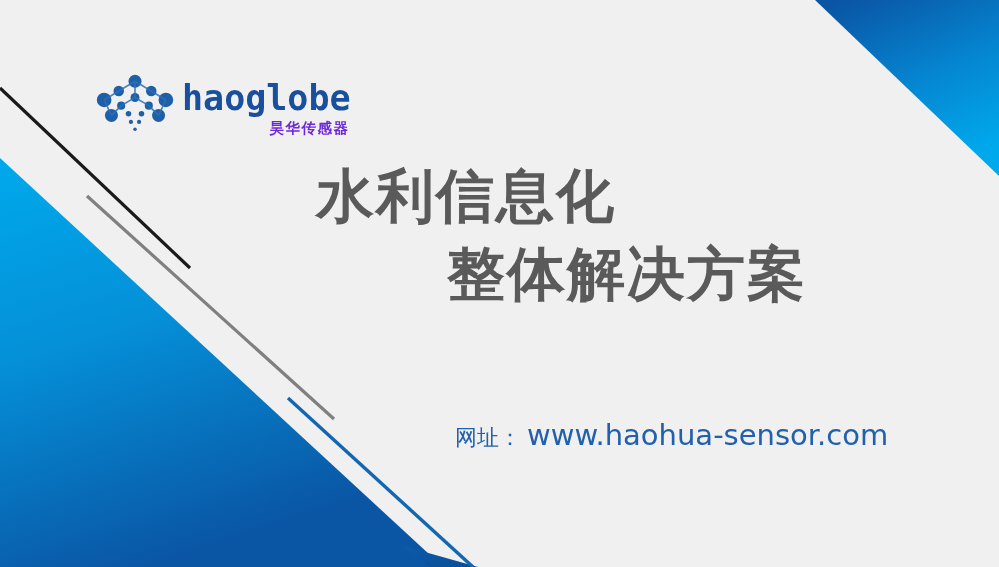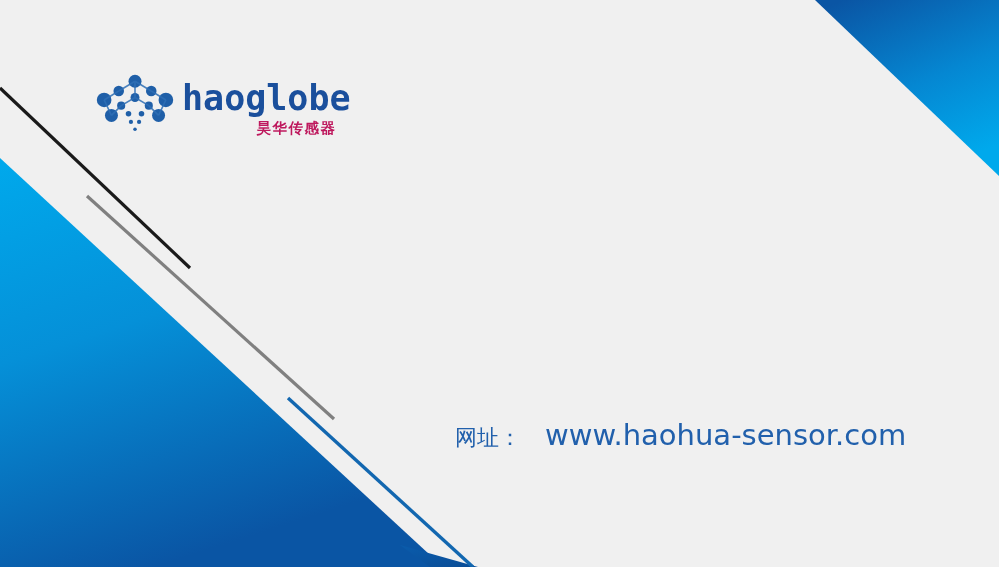--- a/index.html
+++ b/index.html
@@ -60,23 +60,23 @@
     line-height: 1;
     color: #1a4f9c;
   }
 
   .logo-cn {
     font-family: "DejaVu Sans", "Liberation Sans", sans-serif;
     font-size: 14.5px;
     font-weight: 700;
     letter-spacing: 1.5px;
     line-height: 1;
-    color: #be185d;
+    color: #6d28d9;
     margin-top: 5px;
-    margin-right: 14px;
+    margin-right: 1px;
   }
 
   
 
   .title-group {
     position: absolute;
     left: 0;
     top: 163px;
     width: 999px;
   }
@@ -111,21 +111,21 @@
     font-size: 22px;
     font-weight: 400;
     letter-spacing: 0px;
   }
 
   .website-url {
     font-family: "DejaVu Sans", "Liberation Sans", sans-serif;
     font-size: 29px;
     font-weight: 400;
     letter-spacing: 0px;
-    margin-left: 24px;
+    margin-left: 6px;
   }
 </style>
 </head>
 <body>
 
 <div id="slide">
 
   <svg class="shape-layer" viewBox="0 0 999 567">
     <defs>
       <linearGradient id="gradLeft" x1="0" y1="0" x2="0.35" y2="1">
@@ -192,19 +192,23 @@
         <path d="M10 33 L19 52 M86 33 L77 52"></path>
       </g>
     </svg>
 
     <div class="logo-text">
       <div class="logo-wordmark">haoglobe</div>
       <div class="logo-cn">昊华传感器</div>
     </div>
   </div>
 
+  <div class="title-group">
+    <div class="title-line title-line-1">水利信息化</div>
+    <div class="title-line title-line-2">整体解决方案</div>
+  </div>
 
   <div class="website-row">
     <span class="website-label">网址：</span>
     <span class="website-url">www.haohua-sensor.com</span>
   </div>
 
 </div>
 
 </body></html>

